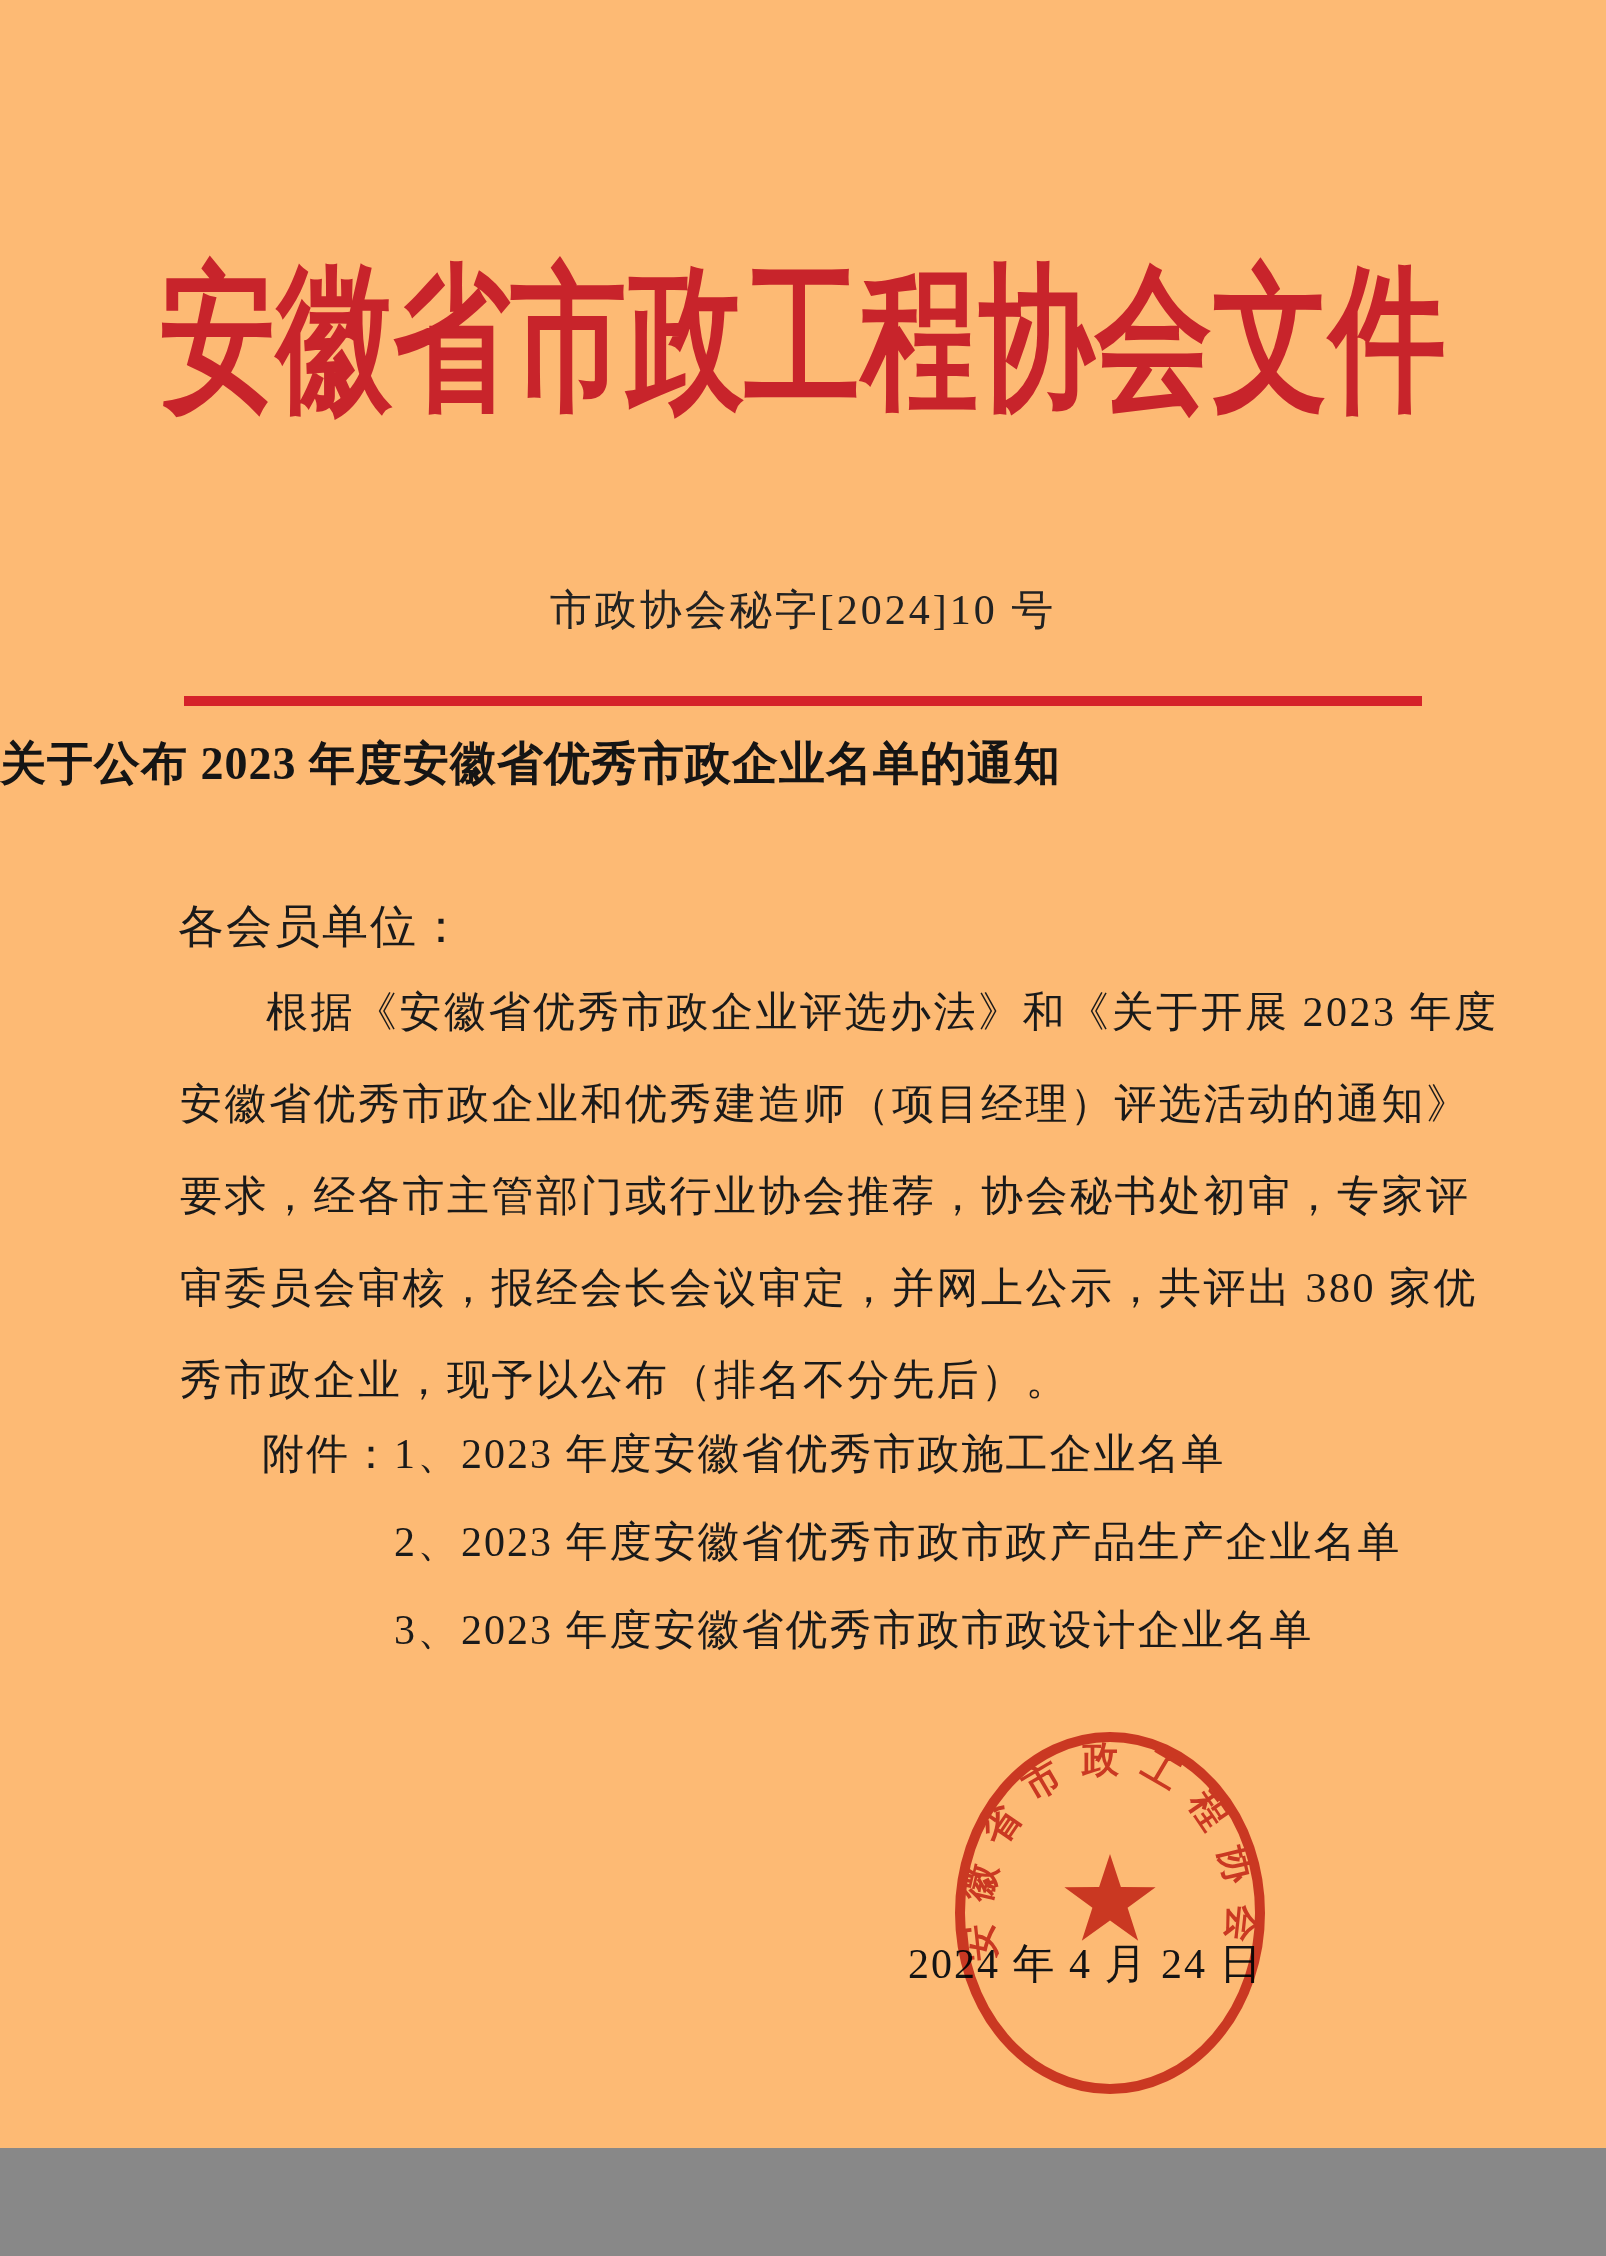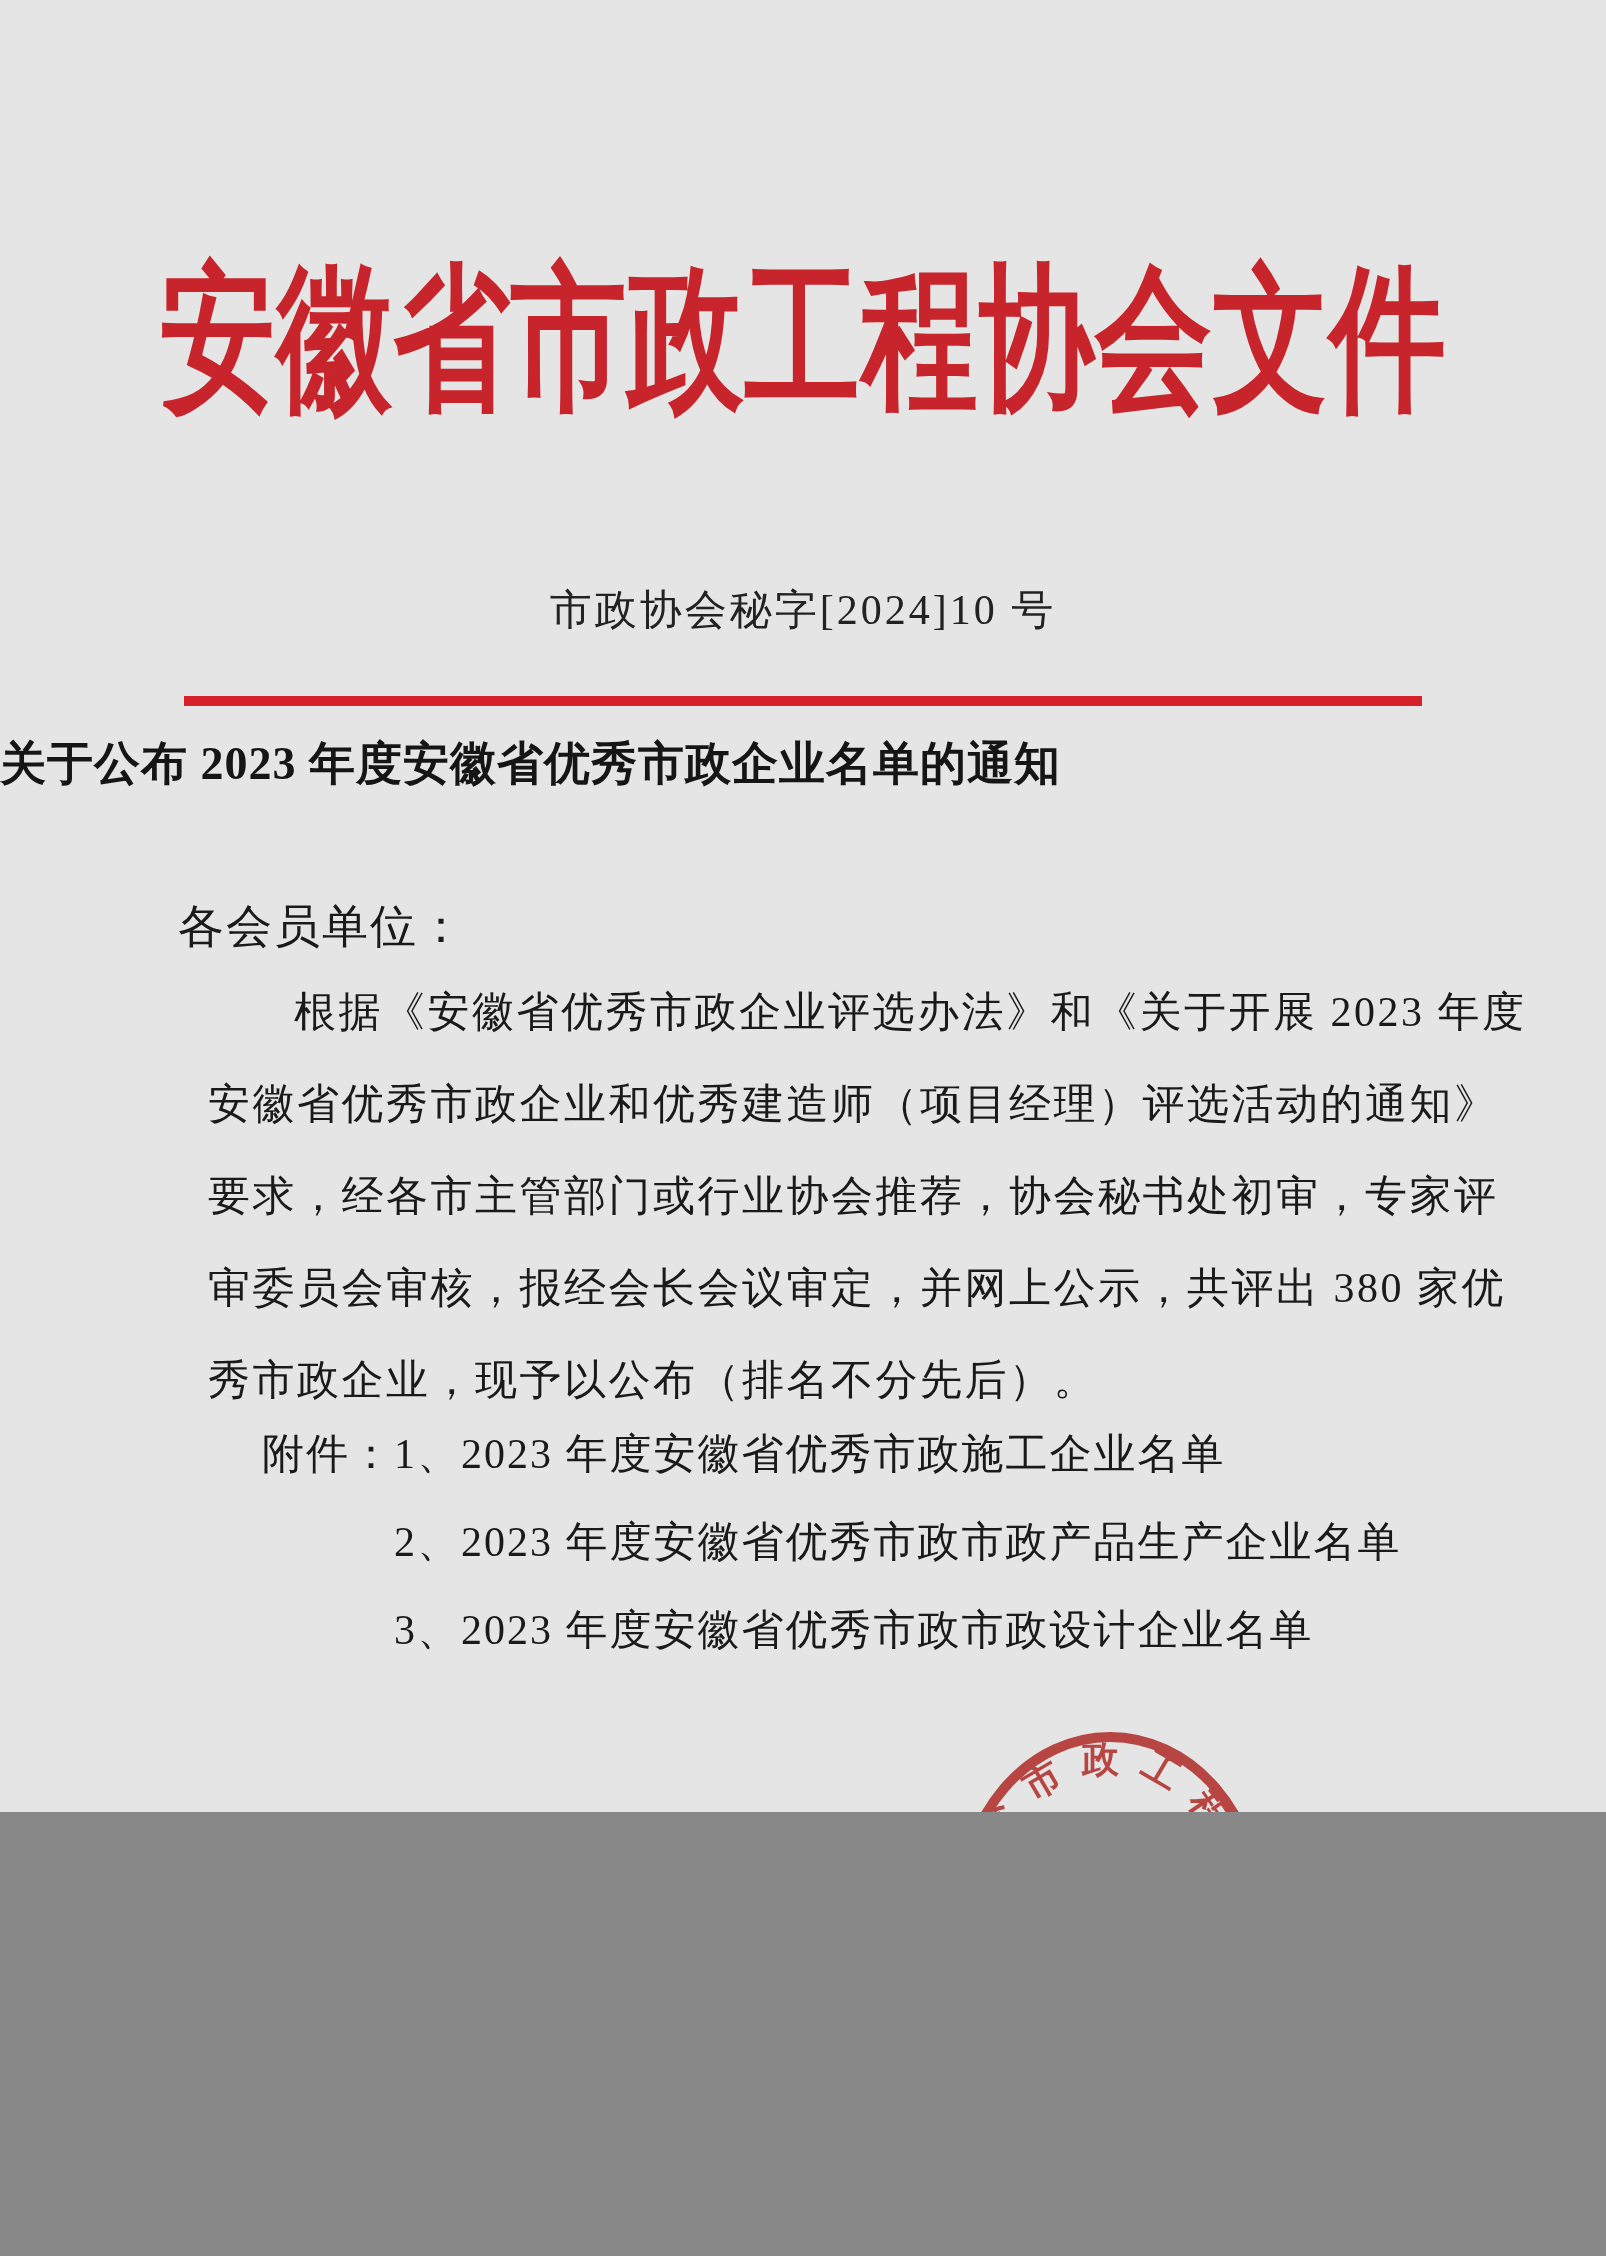--- a/index.html
+++ b/index.html
@@ -1,18 +1,18 @@
 <!DOCTYPE html>
 <html><head>
 <meta charset="utf-8">
 <style>
   html,body { margin:0; padding:0; background:#888; }
   .page {
-    position:relative; width:1606px; height:1812px;
-    background:#e5e5e5;
+    position:relative; width:1606px; height:2148px;
+    background:#fdba74;
     font-family:"Liberation Serif","DejaVu Serif",serif;
     color:#1c1c1c; overflow:hidden; margin:0 auto;
   }
   .header-title{
     position:absolute; top:250px; left:0; width:100%;
     text-align:center; font-size:116px; line-height:1.15;
     font-weight:bold; color:#c8242b; letter-spacing:1px;
     transform:scaleY(1.36); transform-origin:top center;
     white-space:nowrap;
   }
@@ -32,21 +32,21 @@
   }
   .salutation{
     position:absolute; top:896px; left:178px;
     font-size:46px; letter-spacing:2px; color:#1a1a1a;
   }
   .body-block{
     position:absolute; top:966px; left:180px; width:1290px;
     font-size:42px; line-height:92px; letter-spacing:2.5px;
     color:#1a1a1a;
   }
-  .body-line{ white-space:nowrap;margin-left:28px; }
+  .body-line{ white-space:nowrap; }
   .body-line.indent{ padding-left:86px; }
   .attachments{
     position:absolute; top:1410px; left:262px; width:1250px;
     font-size:42px; line-height:88px; letter-spacing:2px;
     color:#1a1a1a;
   }
   .attach-row{ white-space:nowrap; }
   .attach-row.cont{ padding-left:132px; }
   .date-line{
     position:absolute; top:1936px; left:908px;

